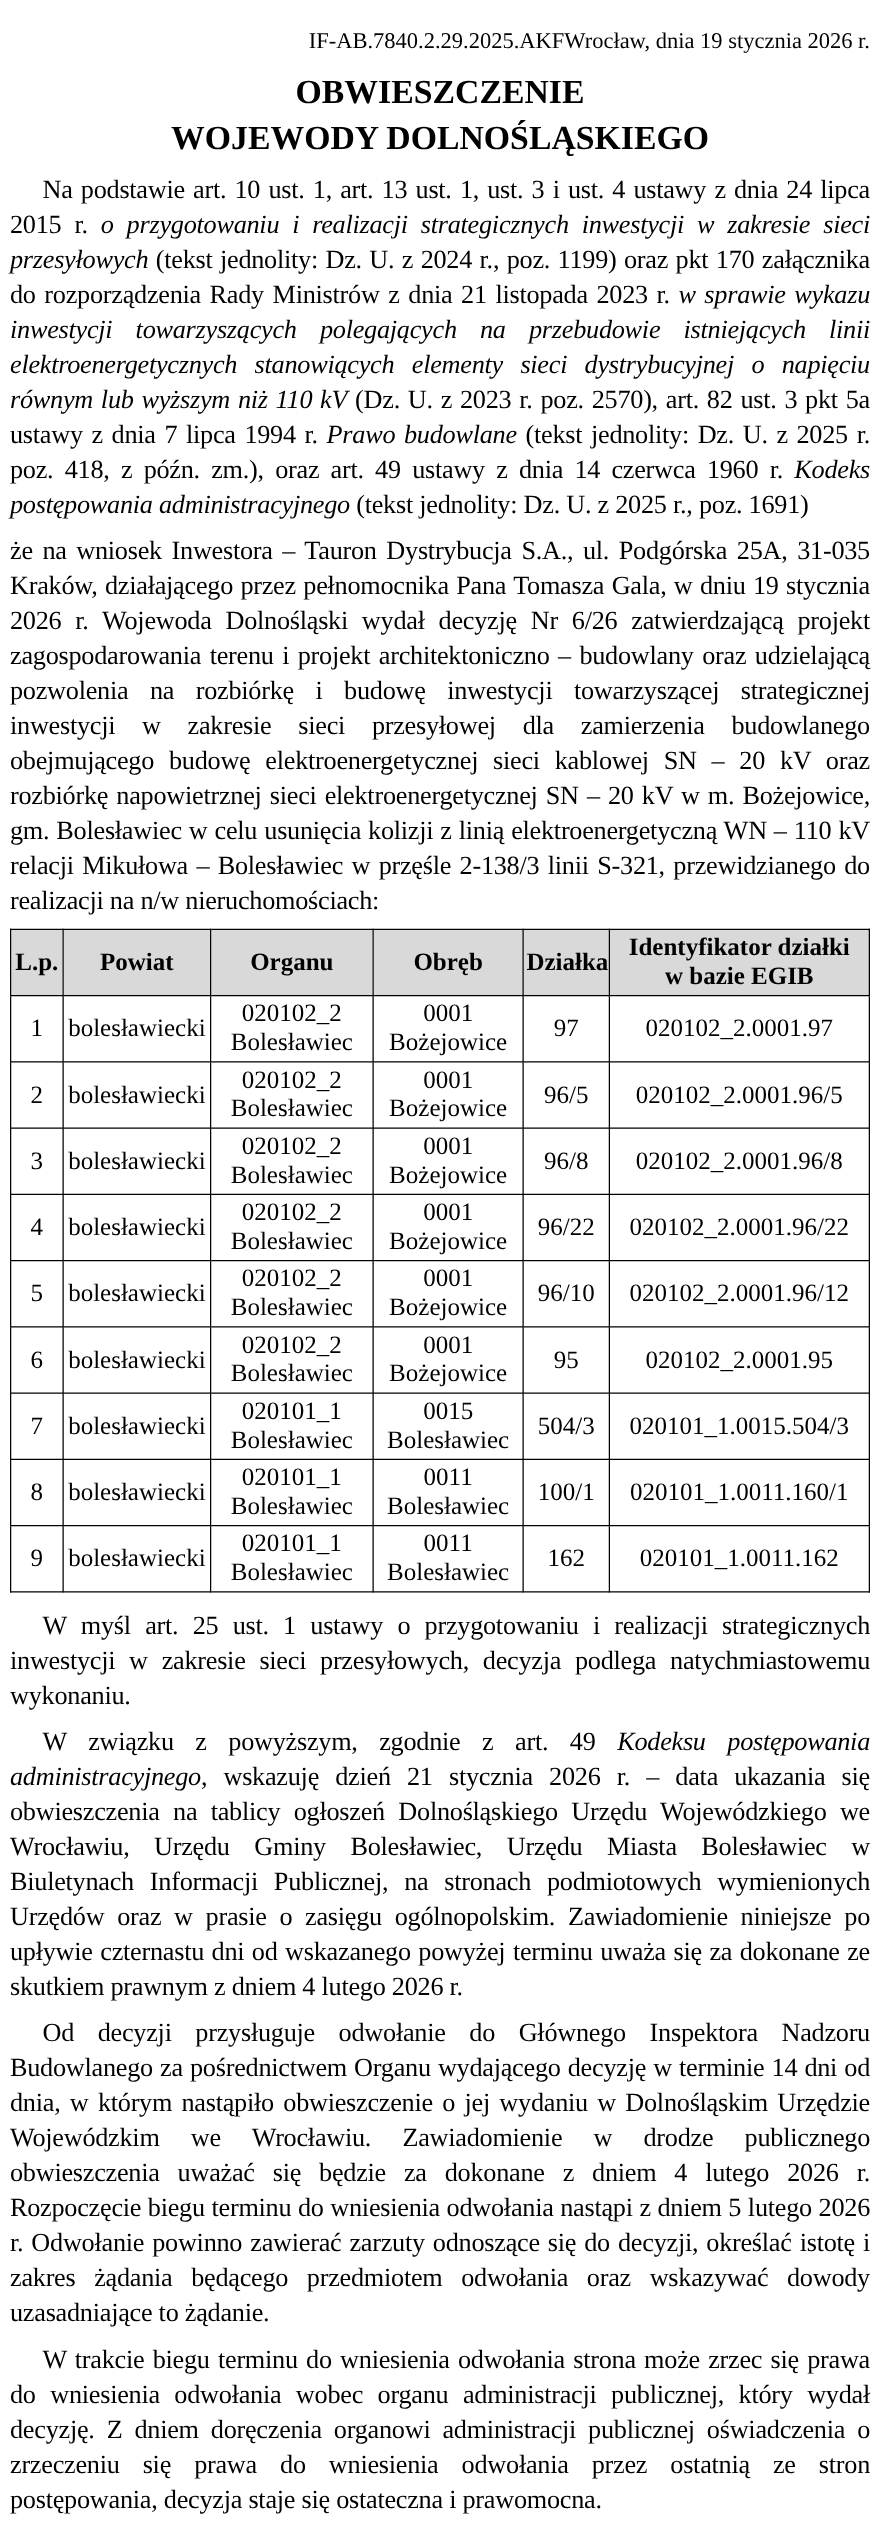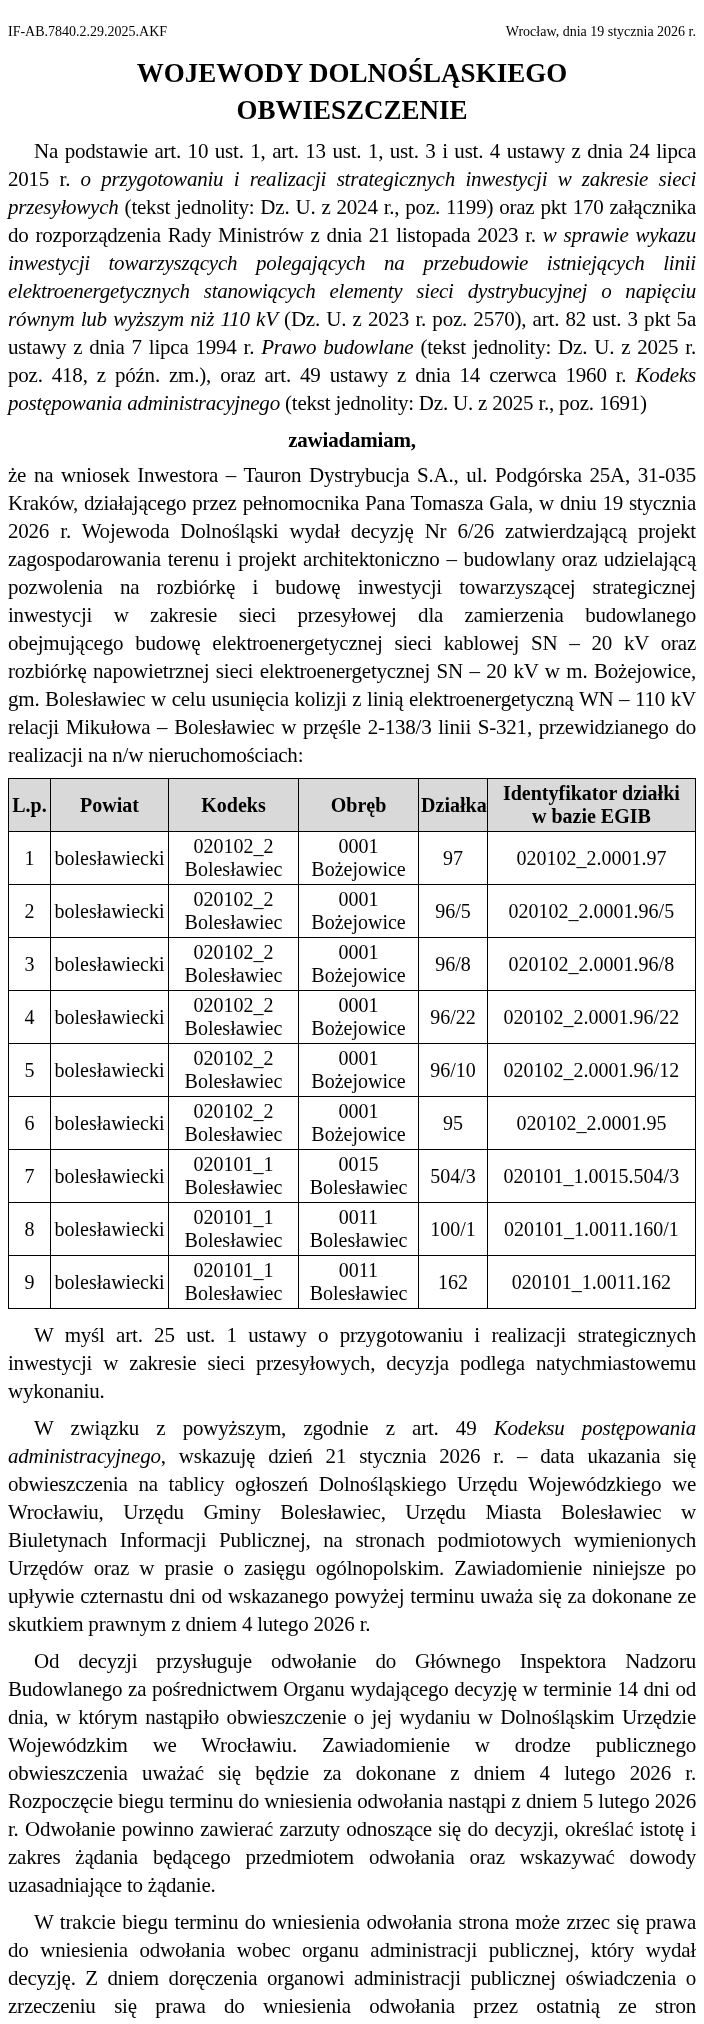--- a/index.html
+++ b/index.html
@@ -21,23 +21,23 @@
   .emblem{width:58px;height:68px;margin:0 0 4px 108px;}
   .emblem svg{width:100%;height:100%;display:block;}
   .authority{
     font-size:21px;
     font-weight:bold;
     letter-spacing:.2px;
     line-height:24px;
   }
   .ref-row{
     display:flex;
-    justify-content:space-between;
+    justify-content:flex-end;
     align-items:baseline;
-    font-size:14px;
+    font-size:18px;
     line-height:22px;
     margin-top:9px;
   }
   
   .title{
     text-align:center;
     font-weight:bold;
     font-size:27px;
     line-height:37px;
     margin:12px 0 8px 0;
@@ -92,44 +92,43 @@
 
 <div class="page">
 
 
   <div class="ref-row">
     <span>IF-AB.7840.2.29.2025.AKF</span>
     <span>Wrocław, dnia 19 stycznia 2026 r.</span>
   </div>
 
   <div class="title">
+    <div>OBWIESZCZENIE</div>
     <div>WOJEWODY DOLNOŚLĄSKIEGO</div>
-    <div>OBWIESZCZENIE</div>
   </div>
 
   <p class="indent"><span>Na podstawie art. 10 ust. 1, art. 13 ust. 1, ust. 3 i ust. 4 ustawy z dnia 24 lipca 2015 r. </span><span class="i">o przygotowaniu i realizacji strategicznych inwestycji w zakresie sieci przesyłowych</span><span> (tekst jednolity: Dz. U. z 2024 r., poz. 1199) oraz pkt 170 załącznika do rozporządzenia Rady Ministrów z dnia 21 listopada 2023 r. </span><span class="i">w sprawie wykazu inwestycji towarzyszących polegających na przebudowie istniejących linii elektroenergetycznych stanowiących elementy sieci dystrybucyjnej o napięciu równym lub wyższym niż 110 kV</span><span> (Dz. U. z 2023 r. poz. 2570), art. 82 ust. 3 pkt 5a ustawy z dnia 7 lipca 1994 r. </span><span class="i">Prawo budowlane</span><span> (tekst jednolity: Dz. U. z 2025 r. poz. 418, z późn. zm.), oraz art. 49 ustawy z dnia 14 czerwca 1960 r. </span><span class="i">Kodeks postępowania administracyjnego</span><span> (tekst jednolity: Dz. U. z 2025 r., poz. 1691)</span></p>
 
-  <p class="notice">zawiadamiam,</p>
 
   <p><span>że na wniosek Inwestora – Tauron Dystrybucja S.A., ul. Podgórska 25A, 31-035 Kraków, działającego przez pełnomocnika Pana Tomasza Gala, w dniu </span><span class="b">19 stycznia 2026 r.</span><span> Wojewoda Dolnośląski wydał decyzję </span><span class="b">Nr 6/26</span><span> zatwierdzającą projekt zagospodarowania terenu i projekt architektoniczno – budowlany oraz udzielającą pozwolenia na rozbiórkę i budowę inwestycji towarzyszącej strategicznej inwestycji w zakresie sieci przesyłowej dla zamierzenia budowlanego obejmującego </span><span class="b">budowę elektroenergetycznej sieci kablowej SN – 20 kV oraz rozbiórkę napowietrznej sieci elektroenergetycznej SN – 20 kV w m. Bożejowice, gm. Bolesławiec w celu usunięcia kolizji z linią elektroenergetyczną WN – 110 kV relacji Mikułowa – Bolesławiec w przęśle 2-138/3 linii S-321</span><span>, przewidzianego do realizacji na n/w nieruchomościach:</span></p>
 
   <table>
     <colgroup>
       <col class="c-lp">
         <col class="c-powiat">
         <col class="c-gmina">
         <col class="c-obreb">
         <col class="c-dzialka">
         <col class="c-ident">
     </colgroup>
     <thead>
       <tr>
           <th>L.p.</th>
           <th>Powiat</th>
-          <th>Kodeks</th>
+          <th>Organu</th>
           <th>Obręb</th>
           <th>Działka</th>
           <th>Identyfikator działki
 w bazie EGIB</th>
         </tr>
     </thead>
     <tbody>
         <tr>
           <td>1</td>
           <td>bolesławiecki</td>

